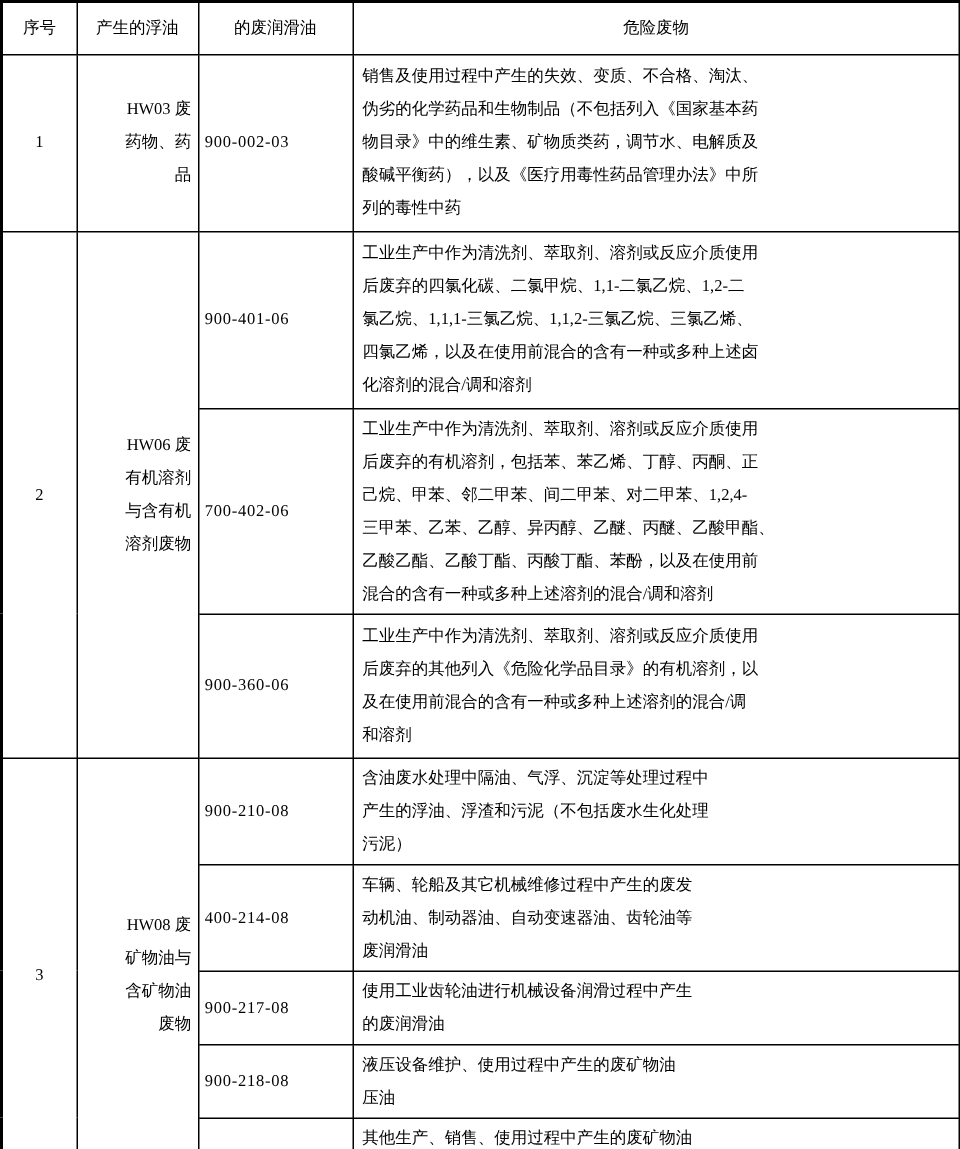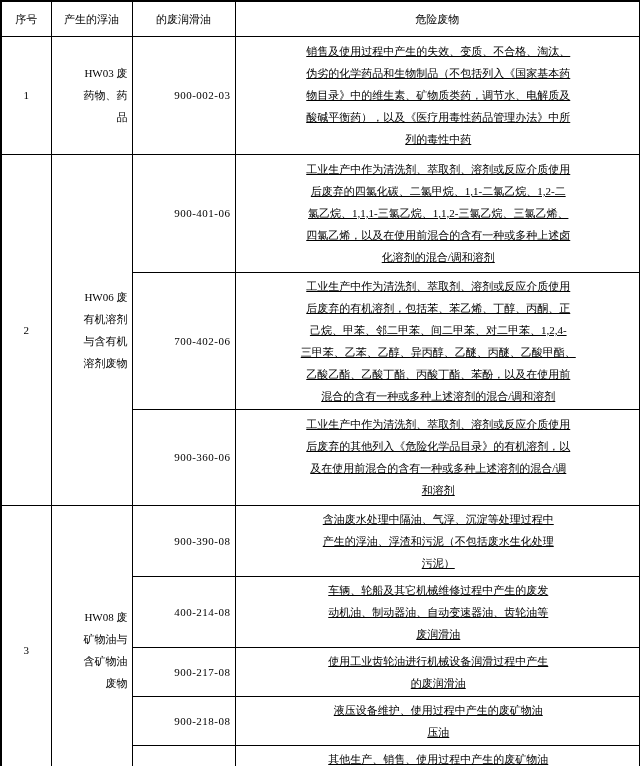--- a/index.html
+++ b/index.html
@@ -42,31 +42,30 @@
     white-space: nowrap;
   }
   td.serial {
     text-align: center;
   }
   td.category {
     text-align: right;
     white-space: pre-line;
   }
   td.code {
-    text-align: right;
+    text-align: left;
     white-space: nowrap;
     letter-spacing: 0.5px;
     margin-top: 23px;
   }
   td.desc {
-    text-align: center;
+    text-align: left;
     white-space: pre-line;
     padding-left: 6px;
     padding-right: 4px;
-    text-decoration: underline;
   }
 </style>
 </head>
 <body>
 
 <table class="waste-table">
   <colgroup>
     <col style="width:50px">
     <col style="width:81px">
     <col style="width:103px">
@@ -124,21 +123,21 @@
 及在使用前混合的含有一种或多种上述溶剂的混合/调
 和溶剂</td>
     </tr>
 
     <tr style="height:64px">
       <td class="serial" rowspan="5">3</td>
       <td class="category" rowspan="5">HW08 废
 矿物油与
 含矿物油
 废物</td>
-      <td class="code">900-390-08</td>
+      <td class="code">900-210-08</td>
       <td class="desc">含油废水处理中隔油、气浮、沉淀等处理过程中
 产生的浮油、浮渣和污泥（不包括废水生化处理
 污泥）</td>
     </tr>
     <tr style="height:63px">
       <td class="code">400-214-08</td>
       <td class="desc">车辆、轮船及其它机械维修过程中产生的废发
 动机油、制动器油、自动变速器油、齿轮油等
 废润滑油</td>
     </tr>

